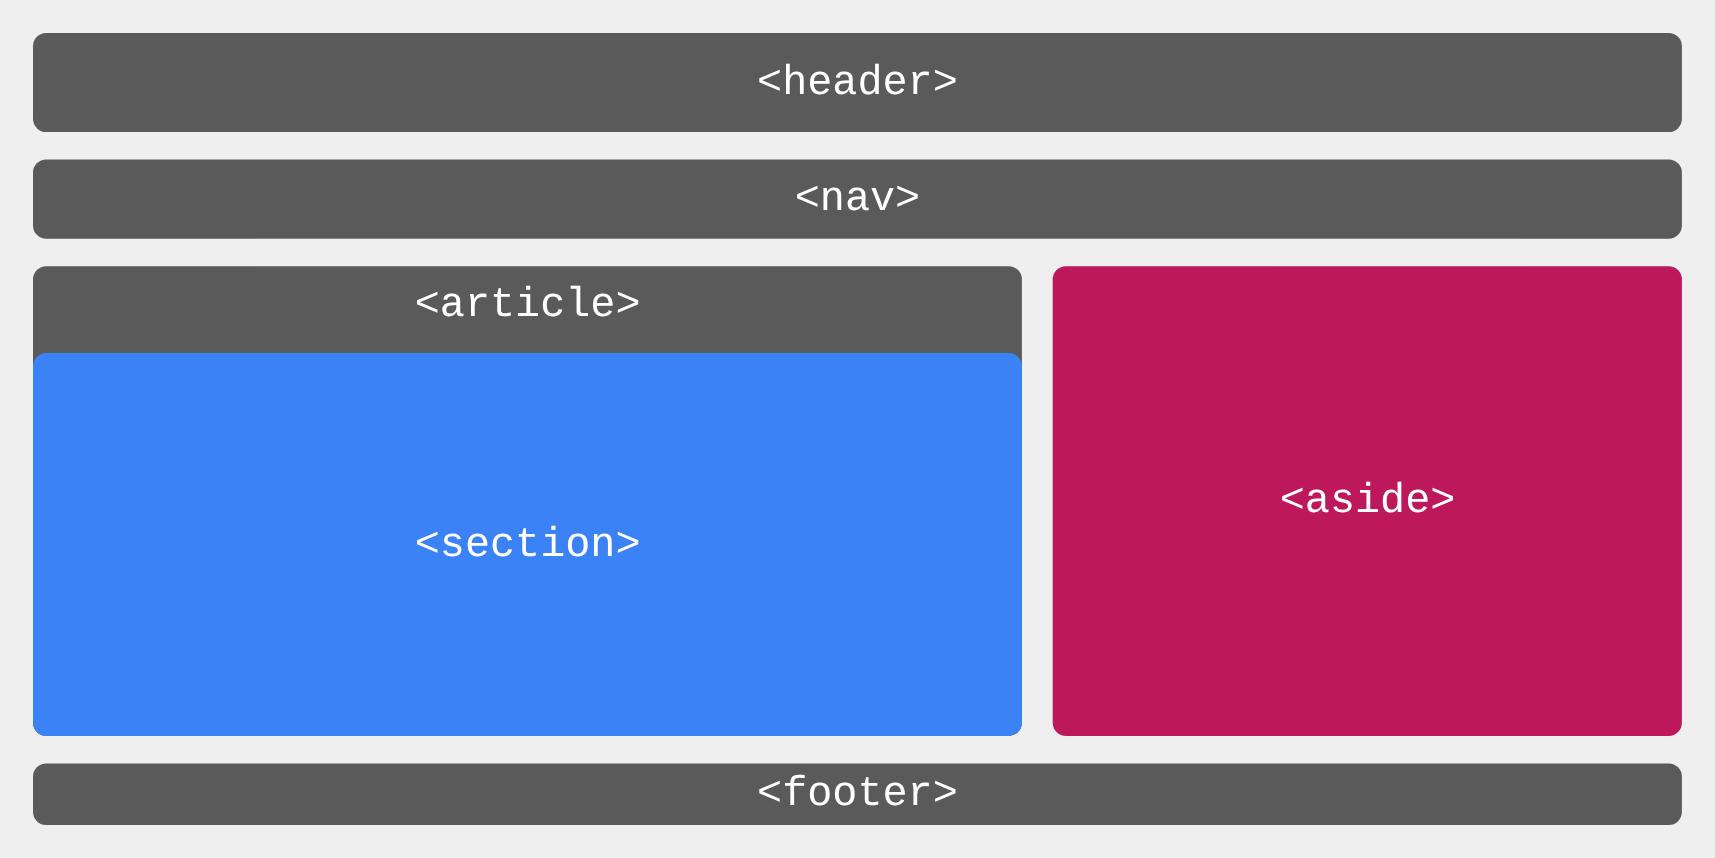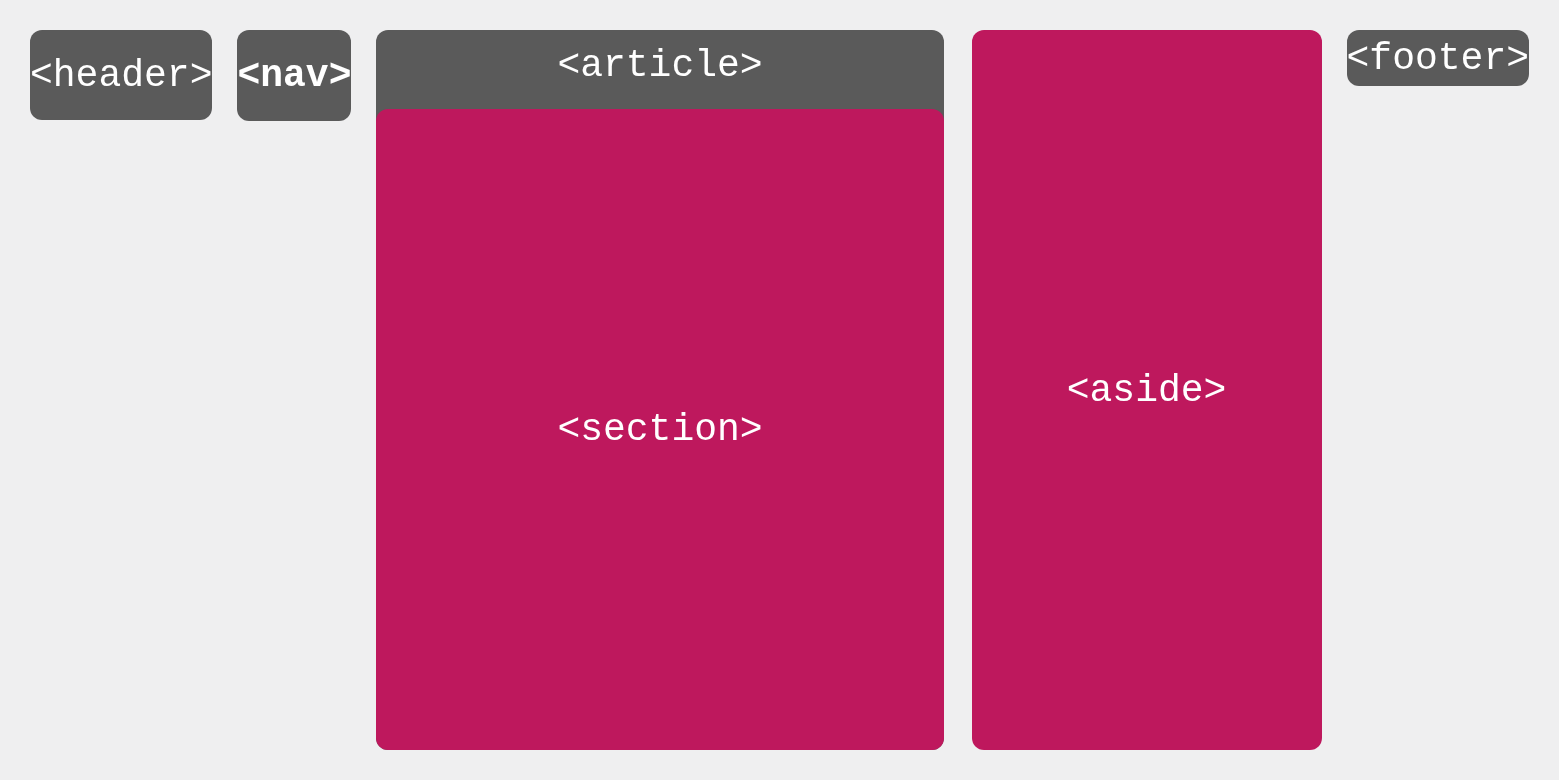--- a/index.html
+++ b/index.html
@@ -9,40 +9,39 @@
     }
     body {
       background: #efeff0;
       width: 1559px;
       height: 780px;
       padding: 30px;
       font-family: "Courier New", Courier, monospace;
     }
     .container {
       display: flex;
-      flex-direction: row;
+      flex-direction: column;
       gap: 25px;
       height: 100%;
     }
     .box {
       background: #5a5a5a;
       border-radius: 12px;
       display: flex;
       align-items: center;
       justify-content: center;
       color: #ffffff;
       font-size: 38px;
       font-weight: 500;
     }
     .header-box {
       height: 90px;
     }
     .nav-box {
-      height: 91px;
-      font-weight: bold;
+      height: 72px;
     }
     .middle-row {
       display: flex;
       gap: 28px;
       flex: 1;
       min-height: 0;
     }
     .article-box {
       flex: 0 0 60%;
       background: #5a5a5a;
@@ -51,21 +50,21 @@
       flex-direction: column;
       color: #ffffff;
       font-size: 38px;
       font-weight: 500;
     }
     .article-label {
       text-align: center;
       padding: 14px 0 22px 0;
     }
     .section-box {
-      background: #be185d;
+      background: #3b82f6;
       border-radius: 12px;
       flex: 1;
       display: flex;
       align-items: center;
       justify-content: center;
       color: #ffffff;
       font-size: 38px;
       font-weight: 500;
     }
     .aside-box {

